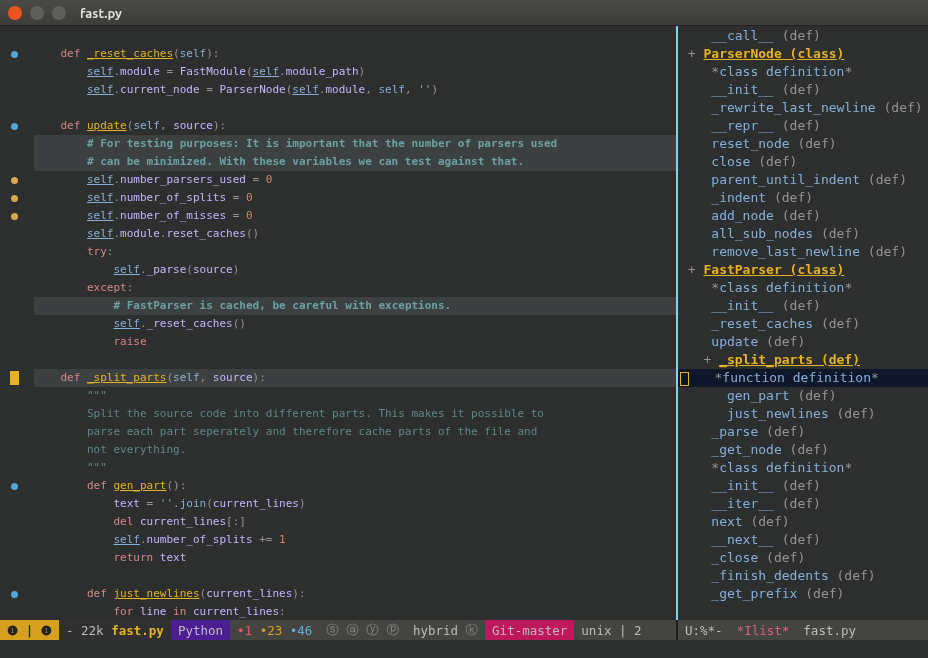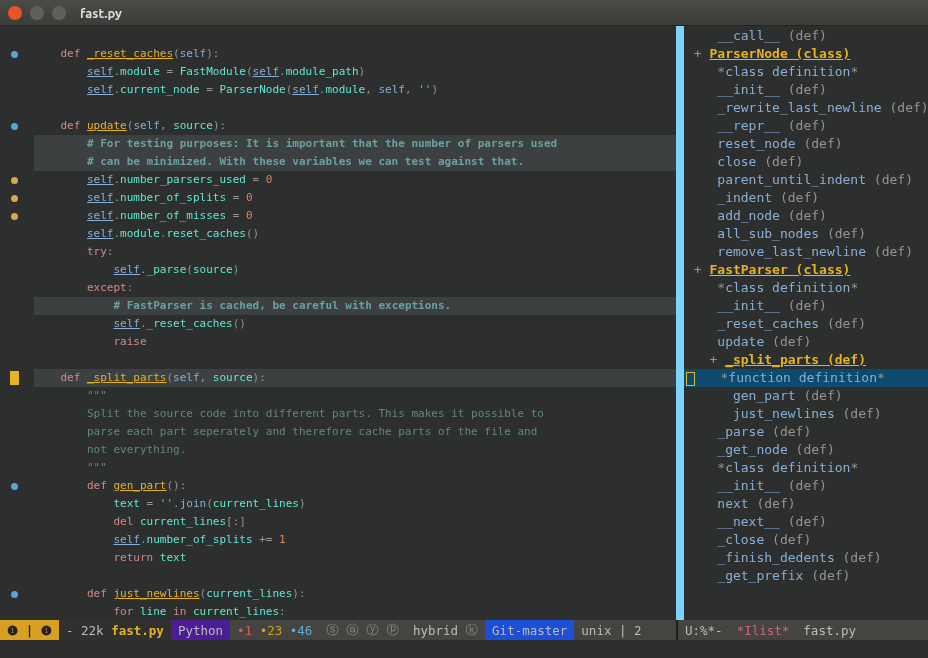--- a/index.html
+++ b/index.html
@@ -74,39 +74,39 @@
 .code-line { height: 18px; }
 .code-line.hl { background: #3d4040; }
 .kw { color: #d78787; }
 .fn { color: #e6b422; text-decoration: underline; }
 .self { color: #87afd7; text-decoration: underline; }
 .selfp { color: #87afd7; }
 .punct { color: #949494; }
 .str { color: #87af87; }
 .num { color: #d7875f; }
 .builtin { color: #87afd7; }
-.id { color: #5eead4; }
+.id { color: #c4b5fd; }
 .cm2 { color: #6aa0a0; font-weight: bold; }
 .docstr { color: #5f8787; }
 .del { color: #d78787; }
 
 .outline-pane {
   width: 252px;
   background: #2d2e2e;
-  border-left: 8px solid #7dd3fc;
+  border-left: 2px solid #7dd3fc;
   overflow: hidden;
   line-height: 18px;
   padding-top: 1px;
 }
 .outline-line {
   height: 18px;
   white-space: pre;
   padding-left: 2px;
 }
-.outline-line.highlighted { background: #0c4a6e; }
+.outline-line.highlighted { background: #0f172a; }
 .ol-plus { color: #949494; }
 .ol-class { color: #e6b422; font-weight: bold; text-decoration: underline; }
 .ol-def { color: #e6b422; font-weight: bold; text-decoration: underline; }
 .ol-method { color: #87afd7; }
 .ol-suffix { color: #949494; }
 .ol-cursor {
   display: inline-block; width: 9px; height: 14px;
   border: 1px solid #e6b422; vertical-align: middle;
   margin-right: 2px;
 }
@@ -129,21 +129,21 @@
   padding: 0 7px;
   height: 100%;
   display: flex;
   align-items: center;
   border-right: 0px;
 }
 .ml-amber-bg { background: #d8a020; color: #222; font-weight: bold; }
 .ml-dark { background: #303030; color: #bbb; }
 .ml-file { color: #e6b422; font-weight: bold; }
 .ml-mode { background: #4c1d95; }
-.ml-branch { background: #1d4ed8; color: #bbb; }
+.ml-branch { background: #be185d; color: #bbb; }
 .ml-red { color: #d75f5f; }
 .ml-orange { color: #d8a020; }
 .ml-blue { color: #5fafd7; }
 .ml-circled { color: #888; }
 
 .minibuffer {
   height: 18px;
   background: #2d2e2e;
 }
 </style>
@@ -232,20 +232,21 @@
       <div class="outline-line">    <span class="ol-method">_reset_caches</span><span class="ol-suffix"> (def)</span></div>
       <div class="outline-line">    <span class="ol-method">update</span><span class="ol-suffix"> (def)</span></div>
       <div class="outline-line">   <span class="ol-plus">+ </span><span class="ol-def">_split_parts (def)</span></div>
       <div class="outline-line highlighted"><span class="ol-cursor"></span>   <span class="ol-suffix">*</span><span class="ol-method">function definition</span><span class="ol-suffix">*</span></div>
       <div class="outline-line">      <span class="ol-method">gen_part</span><span class="ol-suffix"> (def)</span></div>
       <div class="outline-line">      <span class="ol-method">just_newlines</span><span class="ol-suffix"> (def)</span></div>
       <div class="outline-line">    <span class="ol-method">_parse</span><span class="ol-suffix"> (def)</span></div>
       <div class="outline-line">    <span class="ol-method">_get_node</span><span class="ol-suffix"> (def)</span></div>
       <div class="outline-line">    <span class="ol-suffix">*</span><span class="ol-method">class definition</span><span class="ol-suffix">*</span></div>
       <div class="outline-line">    <span class="ol-method">__init__</span><span class="ol-suffix"> (def)</span></div>
+      <div class="outline-line">    <span class="ol-method">__iter__</span><span class="ol-suffix"> (def)</span></div>
       <div class="outline-line">    <span class="ol-method">next</span><span class="ol-suffix"> (def)</span></div>
       <div class="outline-line">    <span class="ol-method">__next__</span><span class="ol-suffix"> (def)</span></div>
       <div class="outline-line">    <span class="ol-method">_close</span><span class="ol-suffix"> (def)</span></div>
       <div class="outline-line">    <span class="ol-method">_finish_dedents</span><span class="ol-suffix"> (def)</span></div>
       <div class="outline-line">    <span class="ol-method">_get_prefix</span><span class="ol-suffix"> (def)</span></div>
     </div>
 </div>
 
 <div class="modeline-row">
   <div class="modeline main">

